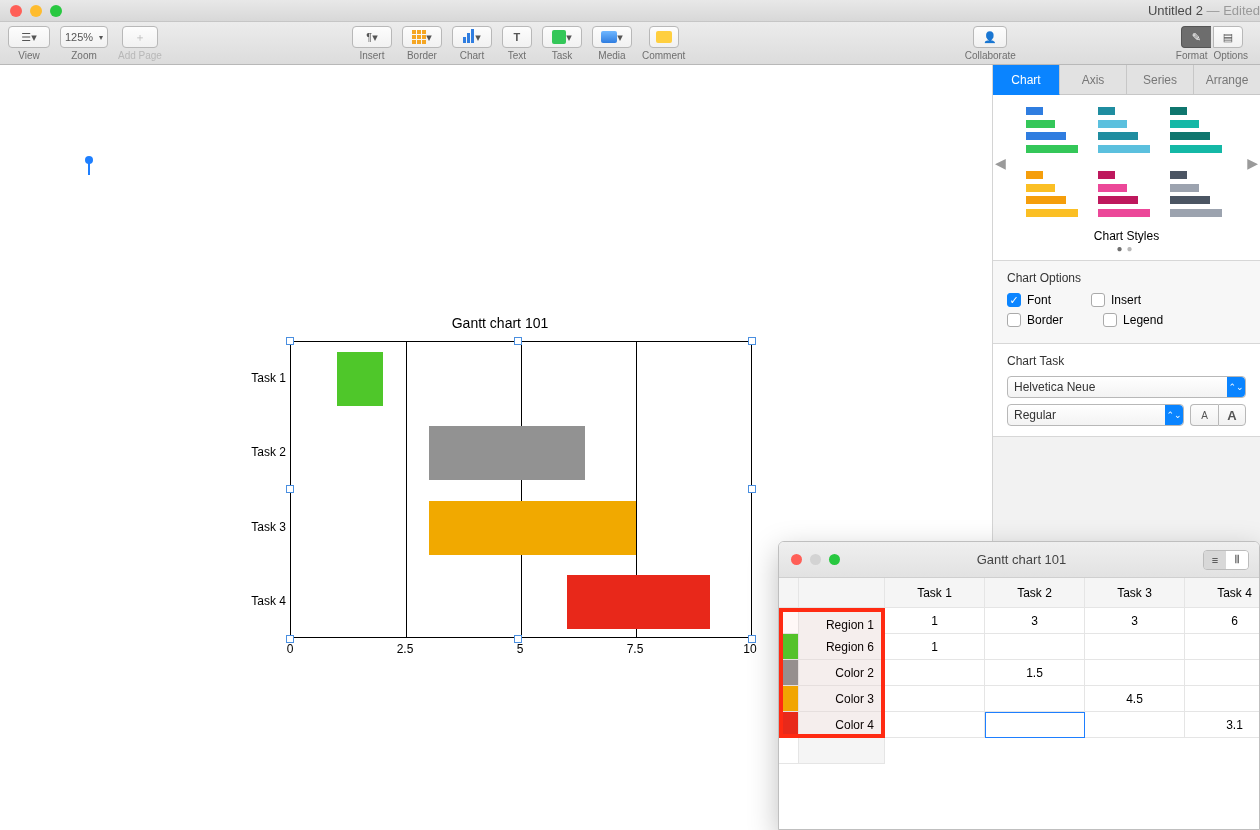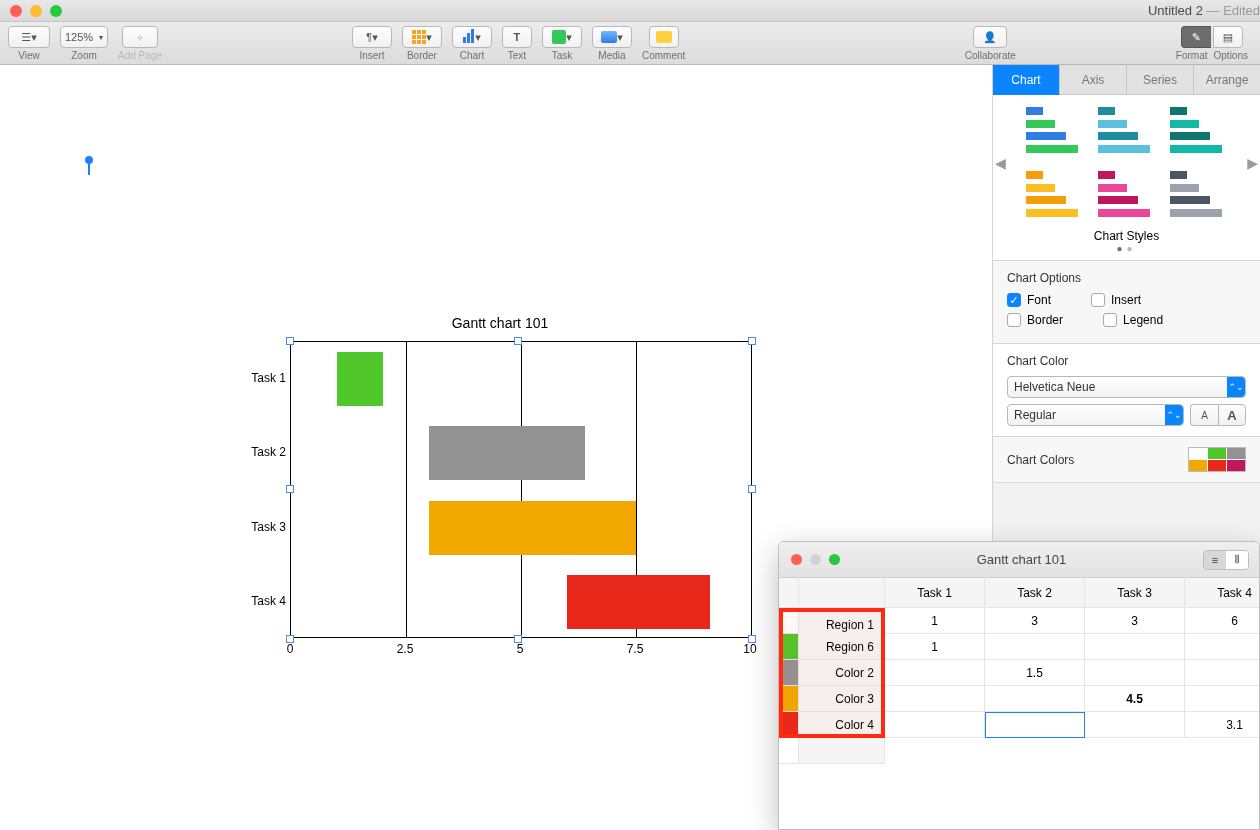--- a/index.html
+++ b/index.html
@@ -329,50 +329,37 @@
             <span>Border</span>
           </label>
         <label class="checkbox-lbl">
             <span class="cb"></span>
             <span>Legend</span>
           </label>
       </div>
     </div>
 
     <div class="section">
-      <div class="section-title">Chart Color</div>
+      <div class="section-title">Chart Task</div>
       <div class="select">
           <span>Helvetica Neue</span>
           <span class="knob">⌃⌄</span>
         </div>
       <div class="font-row">
         <div class="select" style="flex:1;">
             <span>Regular</span>
             <span class="knob">⌃⌄</span>
           </div>
         <div class="stepper-pair">
           <div class="tool-btn">A</div>
           <div class="tool-btn">A</div>
         </div>
       </div>
     </div>
 
-    <div class="section gray">
-      <div class="colors-row">
-        <div class="section-title" style="margin:0;">Chart Colors</div>
-        <div class="color-swatches">
-          <div style="background:#fff"></div>
-            <div style="background:#4fc72a"></div>
-            <div style="background:#929292"></div>
-          <div style="background:#f1a900"></div>
-            <div style="background:#e8281a"></div>
-            <div style="background:#c2185b"></div>
-        </div>
-      </div>
-    </div>
   </div>
 </div>
 
 <div class="data-window">
   <div class="dw-title">
     <div class="traffic">
       <span class="t-red"></span>
       <span class="inactive"></span>
       <span class="t-green"></span>
     </div>
@@ -404,21 +391,21 @@
       <div class="dw-cell " style="left: 0px; top: 82px; width: 20px; height: 26px; background: rgb(146, 146, 146); border-right: 1px solid rgb(229, 229, 229);"></div>
       <div class="dw-cell dw-rowhead" style="left: 20px; top: 82px; width: 86px; height: 26px;">Color 2</div>
       <div class="dw-cell " style="left: 106px; top: 82px; width: 100px; height: 26px;"></div>
       <div class="dw-cell " style="left: 206px; top: 82px; width: 100px; height: 26px;">1.5</div>
       <div class="dw-cell " style="left: 306px; top: 82px; width: 100px; height: 26px;"></div>
       <div class="dw-cell " style="left: 406px; top: 82px; width: 100px; height: 26px;"></div>
       <div class="dw-cell " style="left: 0px; top: 108px; width: 20px; height: 26px; background: rgb(241, 169, 0); border-right: 1px solid rgb(229, 229, 229);"></div>
       <div class="dw-cell dw-rowhead" style="left: 20px; top: 108px; width: 86px; height: 26px;">Color 3</div>
       <div class="dw-cell " style="left: 106px; top: 108px; width: 100px; height: 26px;"></div>
       <div class="dw-cell " style="left: 206px; top: 108px; width: 100px; height: 26px;"></div>
-      <div class="dw-cell " style="left: 306px; top: 108px; width: 100px; height: 26px; font-weight: bold;">4.5</div>
+      <div class="dw-cell " style="left: 306px; top: 108px; width: 100px; height: 26px;">4.5</div>
       <div class="dw-cell " style="left: 406px; top: 108px; width: 100px; height: 26px;"></div>
       <div class="dw-cell " style="left: 0px; top: 134px; width: 20px; height: 26px; background: rgb(232, 40, 26); border-right: 1px solid rgb(229, 229, 229);"></div>
       <div class="dw-cell dw-rowhead" style="left: 20px; top: 134px; width: 86px; height: 26px;">Color 4</div>
       <div class="dw-cell " style="left: 106px; top: 134px; width: 100px; height: 26px;"></div>
       <div class="dw-cell dw-active-cell" style="left: 206px; top: 134px; width: 100px; height: 26px;"></div>
       <div class="dw-cell " style="left: 306px; top: 134px; width: 100px; height: 26px;"></div>
       <div class="dw-cell " style="left: 406px; top: 134px; width: 100px; height: 26px;">3.1</div>
       <div class="dw-cell " style="left: 0px; top: 160px; width: 20px; height: 26px;"></div>
       <div class="dw-cell dw-rowhead" style="left: 20px; top: 160px; width: 86px; height: 26px;"></div>
       <div class="dw-highlight" style="left: 0px; top: 30px; width: 106px; height: 130px;"></div>

